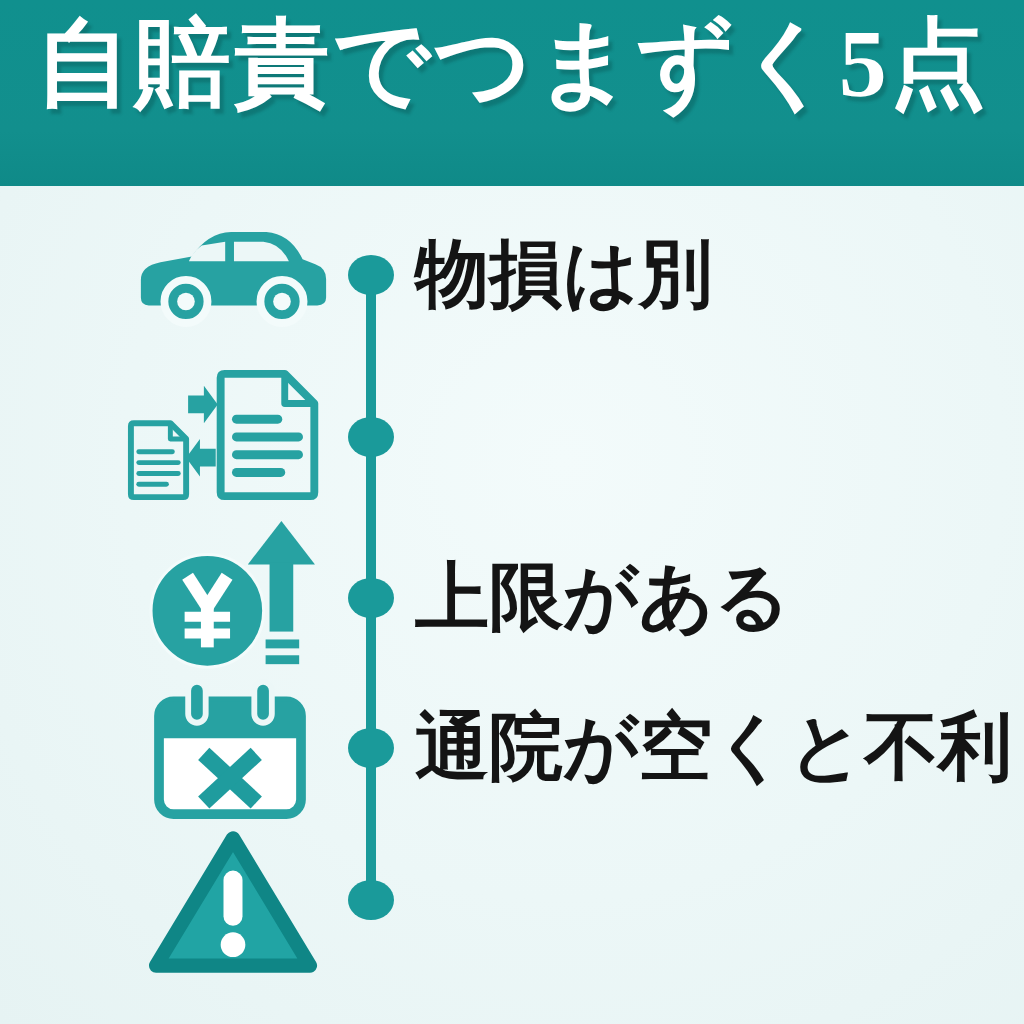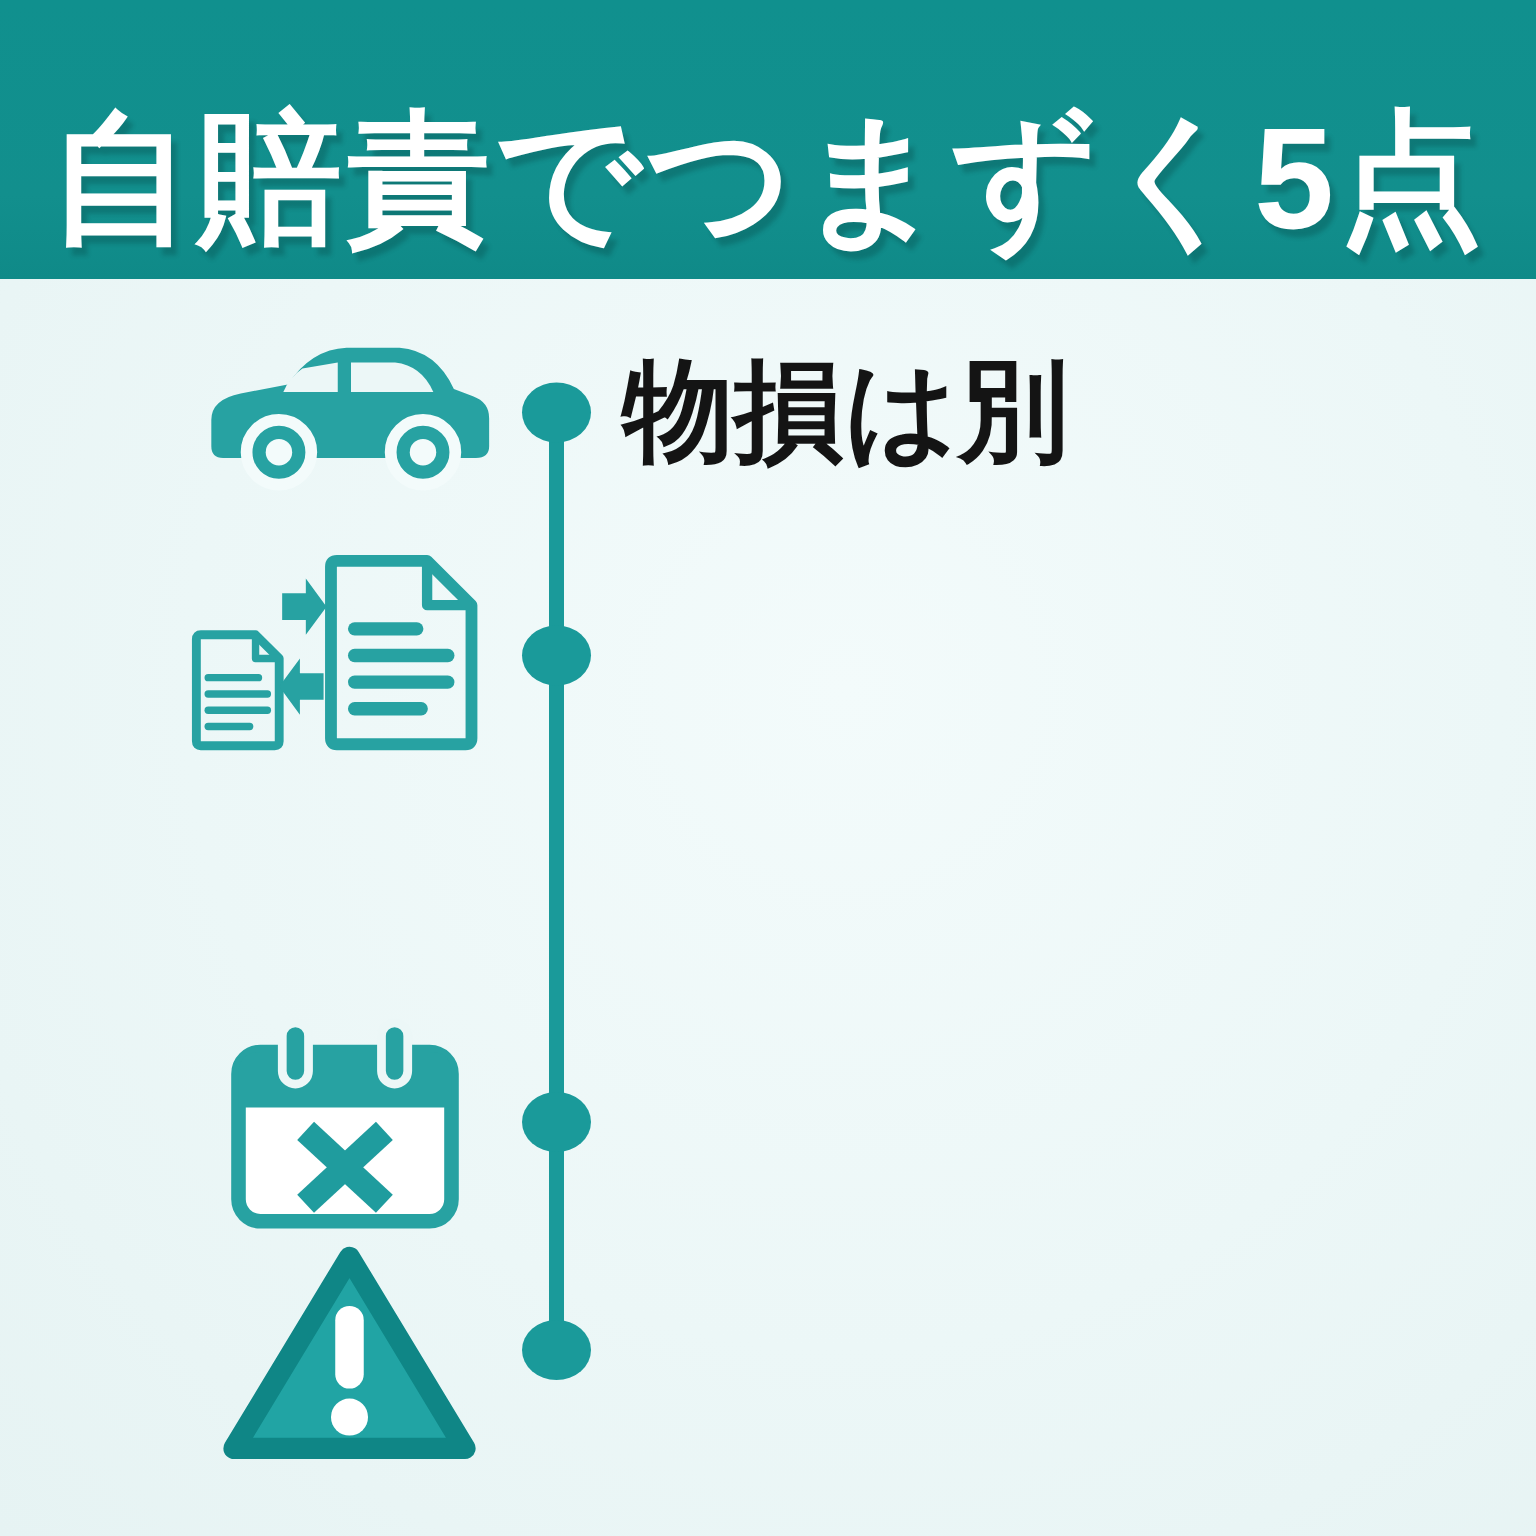--- a/index.html
+++ b/index.html
@@ -16,22 +16,23 @@
   }
 
   
   .header-banner {
     position: absolute;
     left: 0; top: 0;
     width: 100%;
     height: 186px;
     background: linear-gradient(180deg, #10908e 0%, #128f8d 70%, #0f8a88 100%);
     display: flex;
-    align-items: flex-end;
+    align-items: flex-start;
     justify-content: center;
+    font-family: Liberation Serif, serif;
   }
   .header-title {
     color: #ffffff;
     font-size: 96px;
     font-weight: 900;
     letter-spacing: 3px;
     white-space: nowrap;
     text-shadow: 4px 5px 3px rgba(0,40,40,0.22);
   }
 
@@ -130,35 +131,60 @@
           <line x1="14" y1="118" x2="42" y2="118"></line>
         </g>
 
         <polygon fill="#27a2a2" points="64,28 80,28 80,18 94,37 80,56 80,46 64,46"></polygon>
         <polygon fill="#27a2a2" points="92,82 76,82 76,72 62,91 76,110 76,100 92,100"></polygon>
       </svg>
     </div>
     <div class="timeline-dot"></div>
   </div>
 
+  <div class="item-row" style="top:523px">
+    <div class="icon-wrap" style="left:145px; top:-4px; width:178px; height:158px">
+      <svg width="178" height="158" viewBox="0 0 180 160">
+
+        <polygon fill="#27a2a2" points="138,2 172,46 104,46"></polygon>
+        <rect fill="#27a2a2" x="126" y="44" width="24" height="70"></rect>
+        <rect fill="#27a2a2" x="122" y="122" width="34" height="9"></rect>
+        <rect fill="#27a2a2" x="122" y="138" width="34" height="9"></rect>
+
+        <circle cx="63" cy="93" r="57" fill="#27a2a2" stroke="#f3fbfb" stroke-width="3"></circle>
+        <g stroke="#ffffff" stroke-width="13" stroke-linecap="butt">
+          <line x1="43" y1="58" x2="63" y2="89"></line>
+          <line x1="83" y1="58" x2="63" y2="89"></line>
+          <line x1="63" y1="86" x2="63" y2="130"></line>
+        </g>
+        <g stroke="#ffffff" stroke-width="10">
+          <line x1="40" y1="99" x2="86" y2="99"></line>
+          <line x1="40" y1="116" x2="86" y2="116"></line>
+        </g>
+      </svg>
+    </div>
+    <div class="timeline-dot"></div>
+    <div class="item-label">上限がある</div>
+  </div>
 
   <div class="item-row" style="top:673px">
     <div class="icon-wrap" style="left:152px; top:5px; width:156px; height:142px">
       <svg width="156" height="142" viewBox="0 0 160 146">
         <rect x="7" y="24" width="146" height="116" rx="15" fill="#ffffff" stroke="#27a2a2" stroke-width="10"></rect>
         <path fill="#27a2a2" d="M7,39 Q7,24 22,24 L138,24 Q153,24 153,39 L153,62 L7,62 Z"></path>
         <rect x="37" y="4" width="18" height="42" rx="9" fill="#27a2a2" stroke="#ecf7f7" stroke-width="6"></rect>
         <rect x="105" y="4" width="18" height="42" rx="9" fill="#27a2a2" stroke="#ecf7f7" stroke-width="6"></rect>
         <g stroke="#1f9c9e" stroke-width="17" stroke-linecap="butt">
           <line x1="53" y1="78" x2="107" y2="128"></line>
           <line x1="107" y1="78" x2="53" y2="128"></line>
         </g>
       </svg>
     </div>
     <div class="timeline-dot"></div>
+    <div class="item-label">通院が空くと不利</div>
   </div>
 
   <div class="item-row" style="top:825px">
     <div class="icon-wrap" style="left:142px; top:0px; width:182px; height:152px">
       <svg width="182" height="152" viewBox="0 0 190 160">
         <polygon points="95,14 176,148 14,148" fill="#21a4a4" stroke="#0f8686" stroke-width="15" stroke-linejoin="round"></polygon>
         <rect x="85" y="48" width="20" height="58" rx="10" fill="#ffffff"></rect>
         <circle cx="95" cy="126" r="13" fill="#ffffff"></circle>
       </svg>
     </div>

